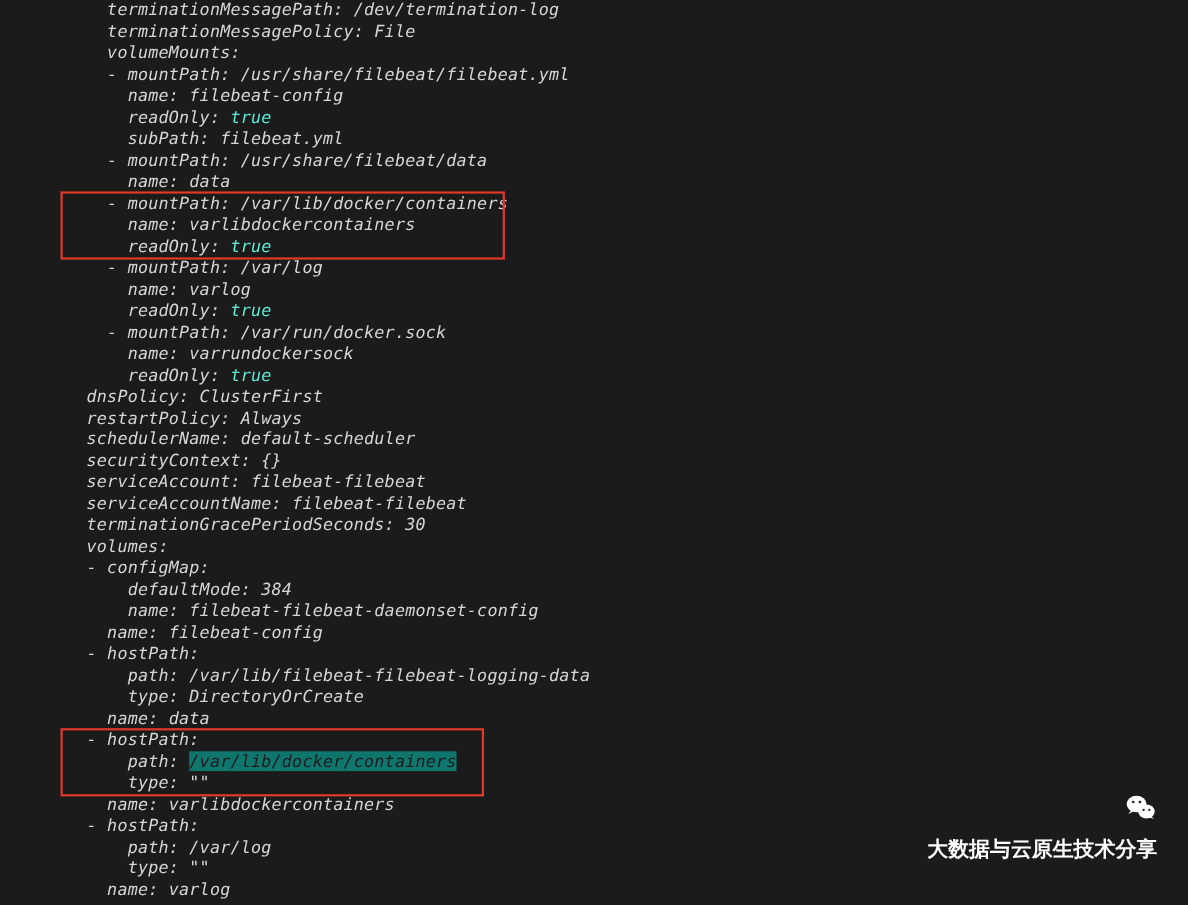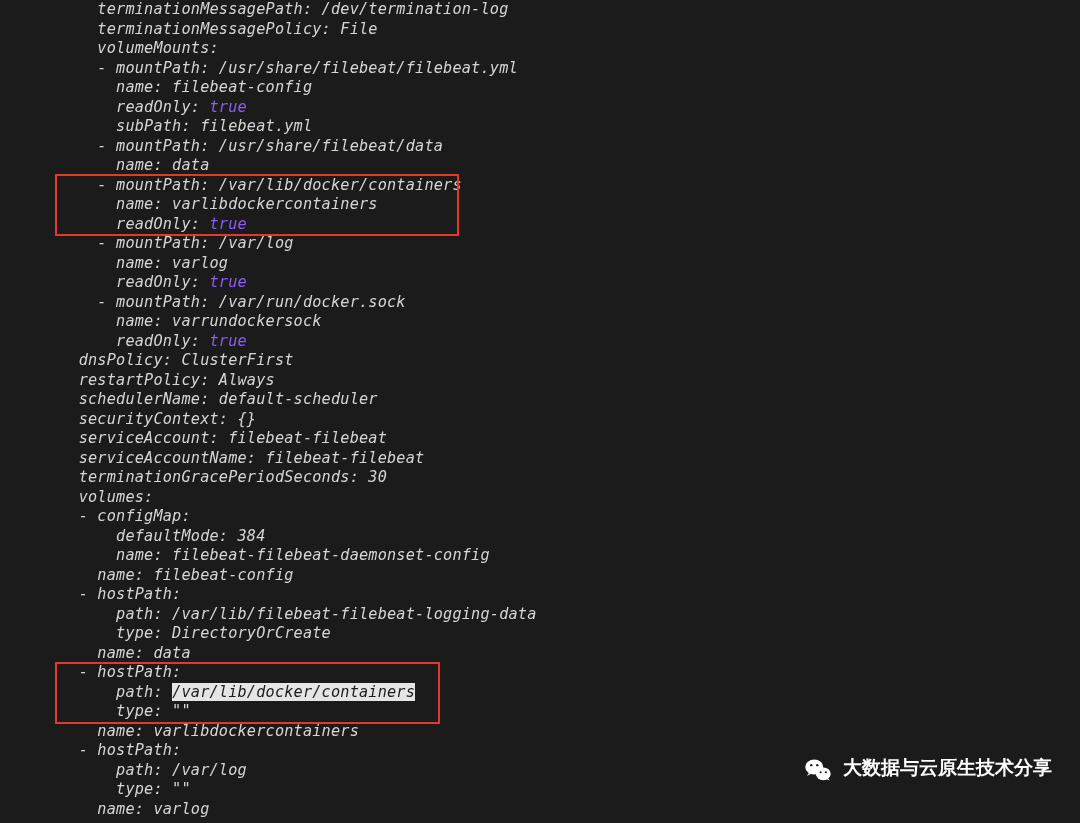--- a/index.html
+++ b/index.html
@@ -15,40 +15,41 @@
     margin: 0;
     padding: 0 0 0 60px;
     font-family: "Consolas", "Menlo", "DejaVu Sans Mono", monospace;
     font-size: 15.2px;
     line-height: 19.5px;
     color: #d6d6d6;
     white-space: pre;
     letter-spacing: 0.2px;
     font-style: italic;
   }
-  .kw   { color: #8b5cf6; }       
-  .hl   { background: #e5e5e5; color: #1b1b1b; }
+  .kw   { color: #5eead4; }       
+  .hl   { background: #0f766e; color: #1b1b1b; }
   .box {
     position: absolute;
     border: 2px solid #e23a2a;
     box-sizing: border-box;
     pointer-events: none;
   }
   .watermark {
     position: absolute;
     right: 28px;
     bottom: 38px;
     display: flex;
-    align-items: flex-start;
+    align-items: flex-end;
     gap: 10px;
     color: #fefefe;
     font-family: "PingFang SC","Microsoft YaHei",sans-serif;
     font-size: 19px;
     font-weight: 600;
     pointer-events: none;
+    flex-direction: column;
   }
   .wechat-icon {
     width: 30px;
     height: 30px;
     position: relative;
   }
   .wechat-icon svg { width: 30px; height: 30px; display:block; }
 </style>
 </head>
 <body>

